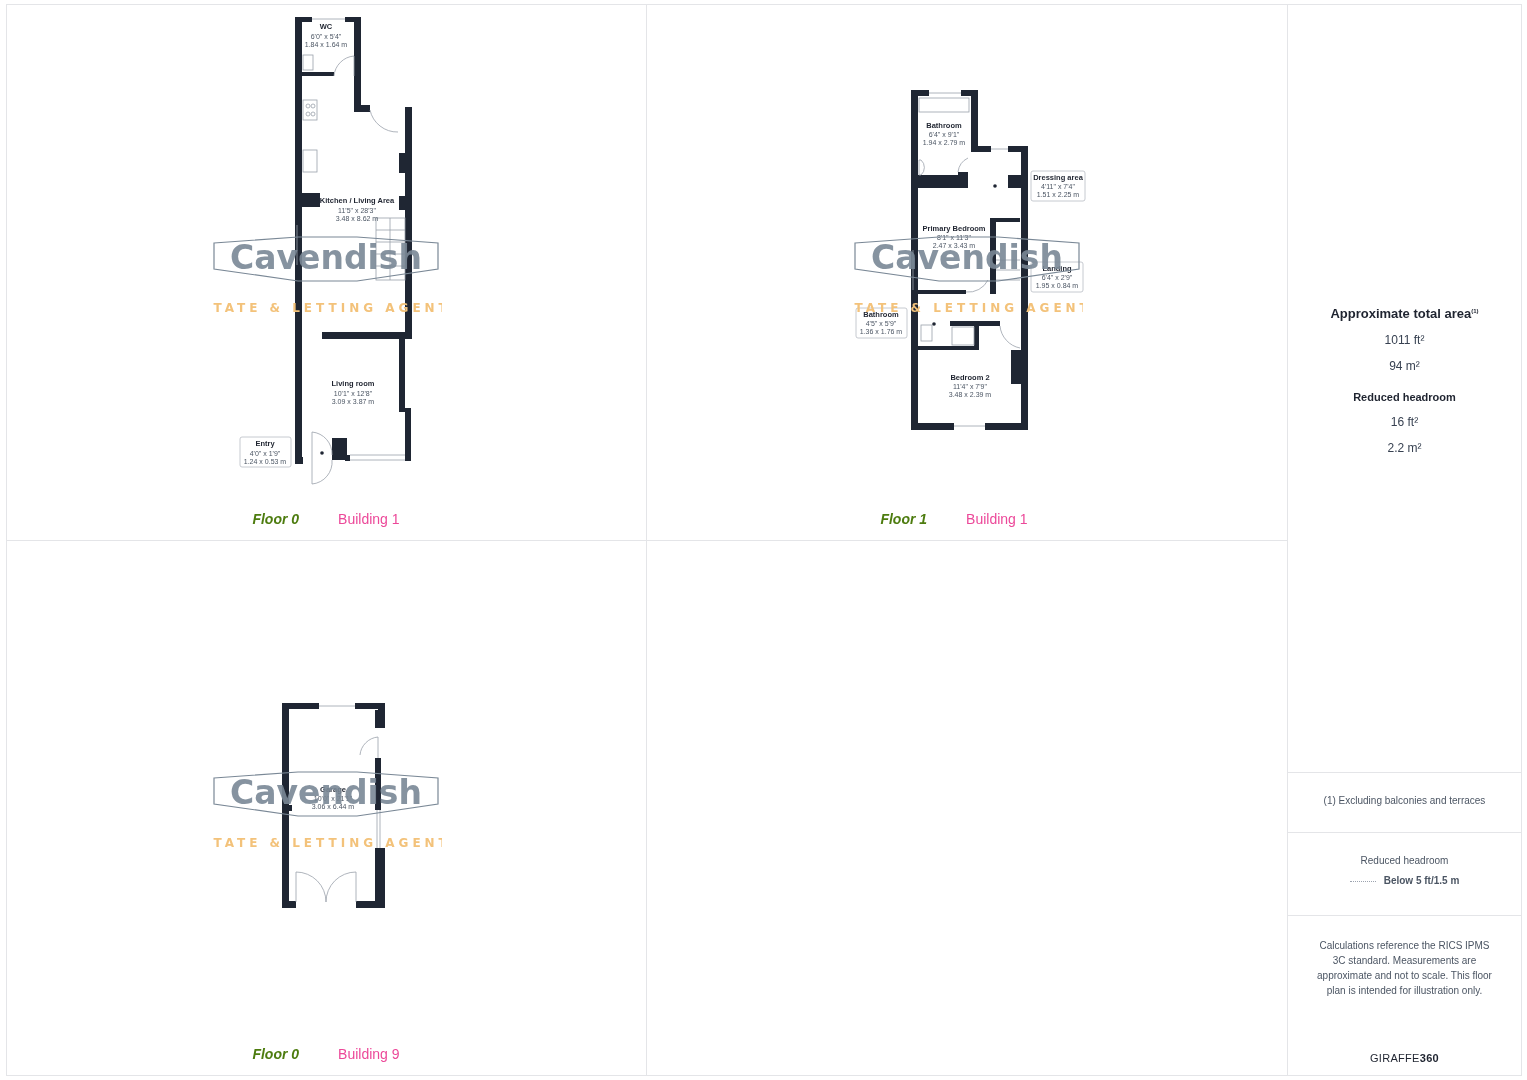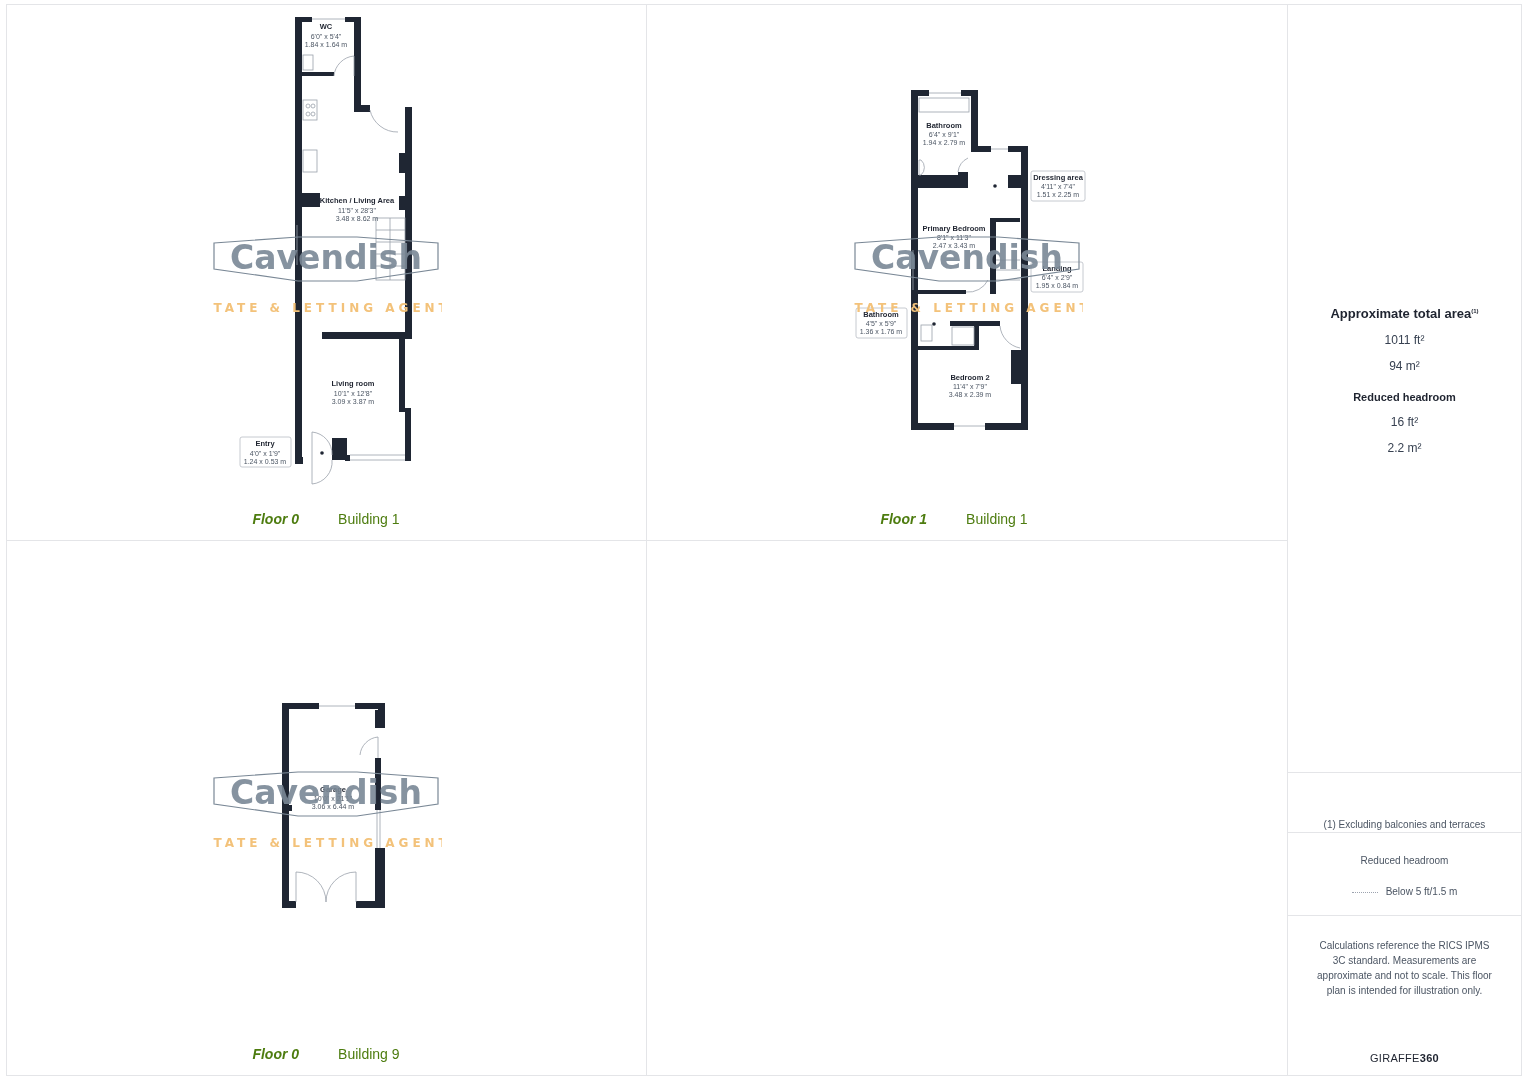--- a/index.html
+++ b/index.html
@@ -6,21 +6,21 @@
   html, body { width: 1527px; height: 1080px; background: #ffffff; overflow: hidden; }
   body { font-family: "Liberation Sans", "DejaVu Sans", sans-serif; color: #1f2430; position: relative; }
 
   .frame { position: absolute; left: 6px; top: 4px; width: 1516px; height: 1072px; border: 1px solid #e4e5e8; }
   .vline { position: absolute; width: 1px; background: #e4e5e8; }
   .hline { position: absolute; height: 1px; background: #e4e5e8; }
 
   .panel { position: absolute; }
   .floor-label { position: absolute; font-size: 14px; white-space: nowrap; text-align: center; }
   .floor-label .fl { font-weight: bold; color: #4d7c0f; margin-right: 8px; font-style: italic; }
-  .floor-label .bl { color: #4d7c0f; padding-left: 31px; }
+  .floor-label .bl { color: #ec4899; padding-left: 31px; }
 
   svg.plan { position: absolute; overflow: visible; }
   .room-name { font-size: 7.5px; font-weight: bold; fill: #1f2430; font-family: "Liberation Sans", sans-serif; }
   .room-dim { font-size: 7px; fill: #4b5563; font-family: "Liberation Sans", sans-serif; }
 
   .watermark { position: absolute; pointer-events: none; }
   .wm-word { font-family: "DejaVu Sans", sans-serif; font-weight: bold; fill: #7a8896; opacity: 0.9; }
   .wm-tag { font-family: "DejaVu Sans", sans-serif; font-weight: bold; fill: #f3c27a; letter-spacing: 4px; }
 
   .side { position: absolute; left: 1288px; width: 233px; text-align: center; }
@@ -256,24 +256,24 @@
   <div class="side-title">
     <span>Approximate total area</span><sup style="font-size:6px;">(1)</sup>
   </div>
   <div class="side-val">1011 ft²</div>
   <div class="side-val">94 m²</div>
   <div class="side-sub" style="margin-top:18px;">Reduced headroom</div>
   <div class="side-val">16 ft²</div>
   <div class="side-val">2.2 m²</div>
 </div>
 
-<div class="side side-small" style="top:795px;margin-top:24px;">(1) Excluding balconies and terraces</div>
+<div class="side side-small" style="top:795px;">(1) Excluding balconies and terraces</div>
 
 <div class="side side-small" style="top:855px;">
   <div>Reduced headroom</div>
-  <div style="margin-top:20px;"><span class="dash"></span><span>Below 5 ft/1.5 m</span></div>
+  <div style="margin-top:9px;font-weight:bold;"><span class="dash"></span><span>Below 5 ft/1.5 m</span></div>
 </div>
 
 <div class="side side-small" style="top:938px; padding:0 26px; line-height:15px;">Calculations reference the RICS IPMS 3C standard. Measurements are approximate and not to scale. This floor plan is intended for illustration only.</div>
 
 <div class="side brand" style="top:1028px;">
   <span>GIRAFFE</span><b>360</b>
 </div>
 
 </body></html>

